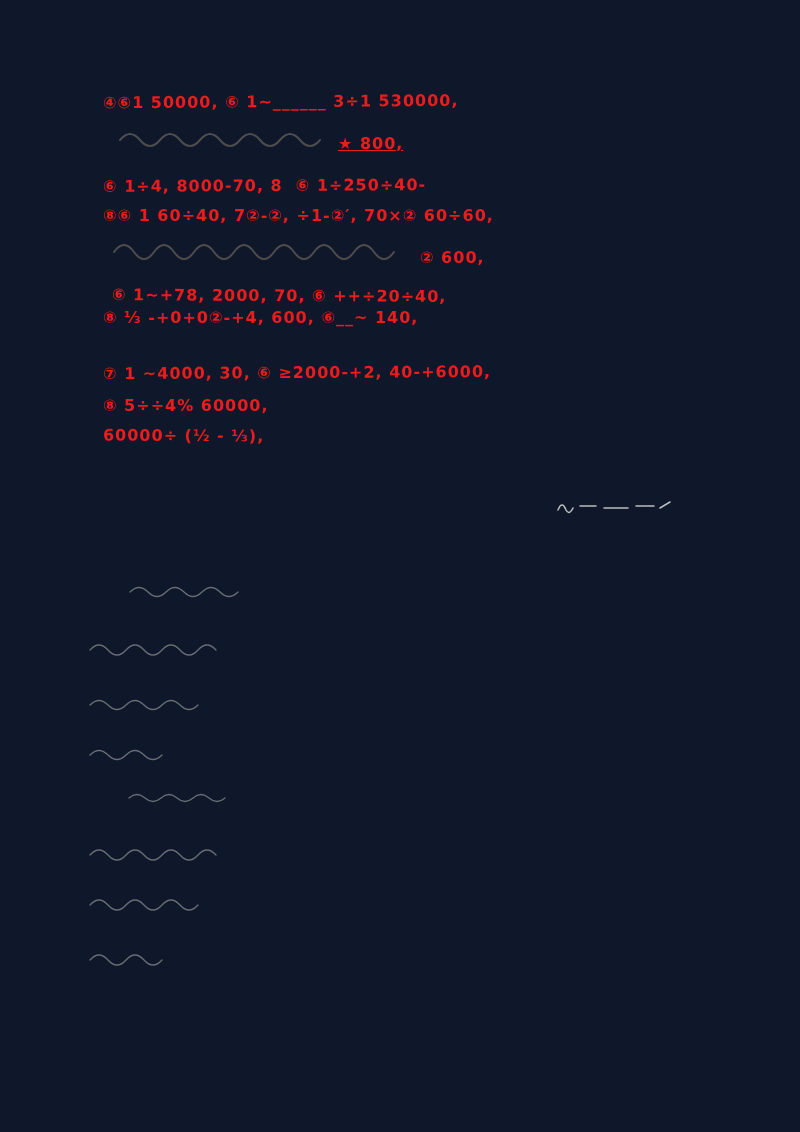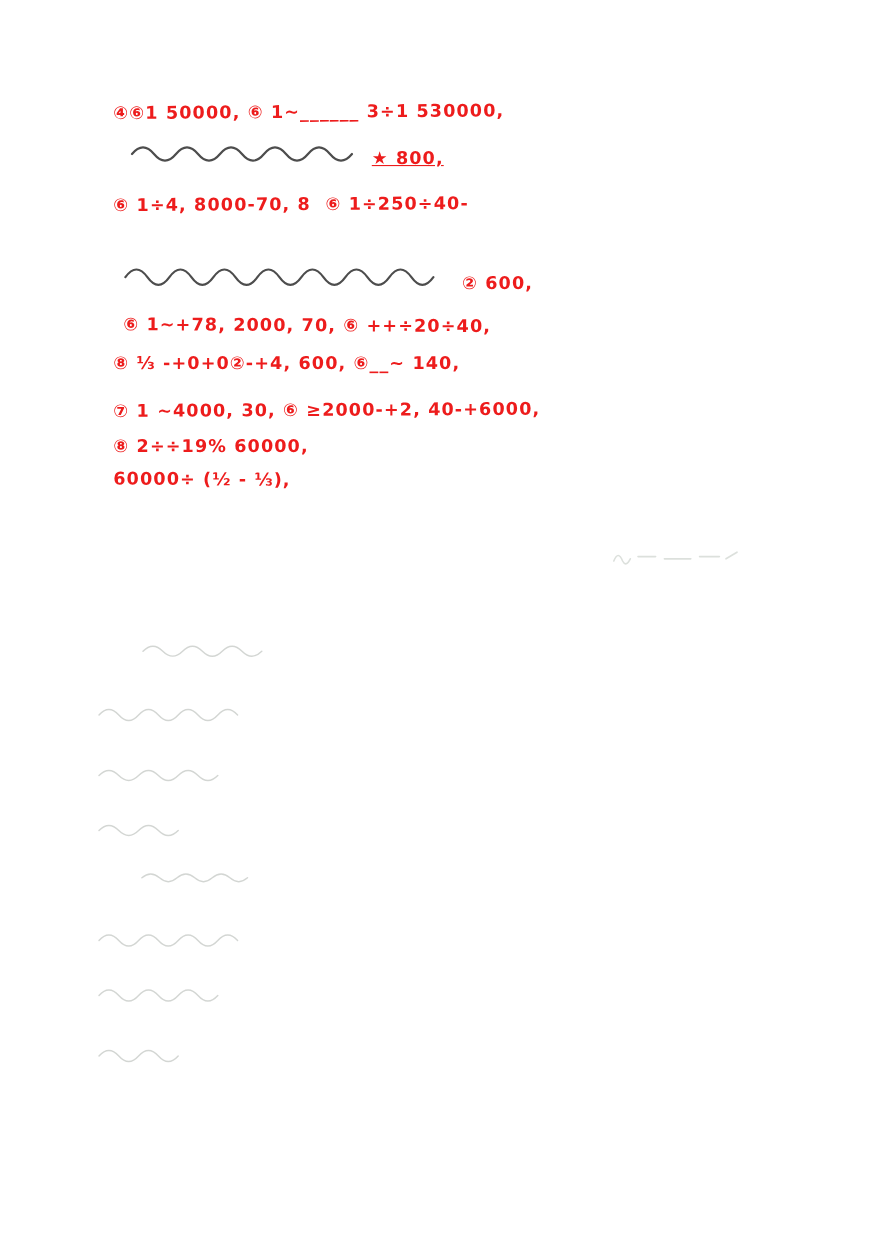--- a/index.html
+++ b/index.html
@@ -1,17 +1,17 @@
 <!DOCTYPE html>
 <html style="--ink-red: #ed1c1c; --ink-dark: #4d4d4d; --ink-faint: #aeb4ae; --ink-sig: #d6dad6;"><head>
 <meta charset="utf-8">
 <style>
   html,body{margin:0;padding:0;background:#000;}
   .page{
-    position:relative;width:800px;height:1132px;background:#ffffff;
+    position:relative;width:800px;height:1132px;background:#0f172a;
     overflow:hidden;font-family:"DejaVu Sans",sans-serif;
   }
   .red{
     position:absolute;color:var(--ink-red,#ed1c1c);
     font-size:16px;font-weight:600;letter-spacing:1px;white-space:pre;
   }
   .scrib{position:absolute;}
   .scrib path{fill:none;stroke-linecap:round;stroke-linejoin:round;}
   .dark path{stroke:var(--ink-dark,#4d4d4d);stroke-width:2;}
   .faint path{stroke:var(--ink-faint,#aeb4ae);stroke-width:1.3;opacity:.55;}
@@ -24,33 +24,34 @@
 
   <div class="red" style="left:103px;top:92px;transform:rotate(-0.4deg);">④⑥1 50000, ⑥ 1~______ 3÷1 530000,</div>
 
   <svg class="scrib dark" style="left:116px;top:120px;" width="215" height="32" viewBox="0 0 215 32">
     <path d="M4,20 q10,-12 20,0 t20,0 t20,0 t20,0 t20,0 t20,0 t20,0 t20,0 t20,0 t20,0"></path>
   </svg>
   <div class="red" style="left:338px;top:134px;text-decoration:underline;">★ 800,</div>
 
   <div class="red" style="left:103px;top:176px;transform:rotate(-0.3deg);">⑥ 1÷4, 8000-70, 8  ⑥ 1÷250÷40-</div>
 
+  <div class="red" style="left:103px;top:206px;">⑧⑥ 1 60÷40, 7②-②, ÷1-②′, 70×② 60÷60,</div>
 
   <svg class="scrib dark" style="left:110px;top:230px;" width="305" height="36" viewBox="0 0 305 36">
     <path d="M4,22 q10,-14 20,0 t20,0 t20,0 t20,0 t20,0 t20,0 t20,0 t20,0 t20,0 t20,0 t20,0 t20,0 t20,0 t20,0"></path>
   </svg>
   <div class="red" style="left:420px;top:248px;">② 600,</div>
 
   <div class="red" style="left:112px;top:286px;transform:rotate(0.3deg);">⑥ 1~+78, 2000, 70, ⑥ ++÷20÷40,</div>
 
-  <div class="red" style="left:103px;top:320px;">⑧ ⅓ -+0+0②-+4, 600, ⑥__~ 140,</div>
+  <div class="red" style="left:103px;top:308px;">⑧ ⅓ -+0+0②-+4, 600, ⑥__~ 140,</div>
 
   <div class="red" style="left:103px;top:363px;transform:rotate(-0.3deg);">⑦ 1 ~4000, 30, ⑥ ≥2000-+2, 40-+6000,</div>
 
-  <div class="red" style="left:103px;top:396px;">⑧ 2÷÷19% 60000,</div>
+  <div class="red" style="left:103px;top:396px;">⑧ 5÷÷4% 60000,</div>
 
   <div class="red" style="left:103px;top:426px;transform:rotate(0.4deg);">60000÷ (½ - ⅓),</div>
 
   <svg class="scrib sig" style="left:556px;top:496px;" width="120" height="22" viewBox="0 0 120 22">
     <path d="M2,14 q4,-10 8,0 q3,6 7,-2 M24,10 h16 m8,2 h24 m8,-2 h18 m6,2 l10,-6"></path>
   </svg>
 
   <svg class="scrib faint" style="left:126px;top:580px;" width="120" height="20" viewBox="0 0 120 20">
     <path d="M4,12 q9,-9 18,0 t18,0 t18,0 t18,0 t18,0 t18,0"></path>
   </svg>

